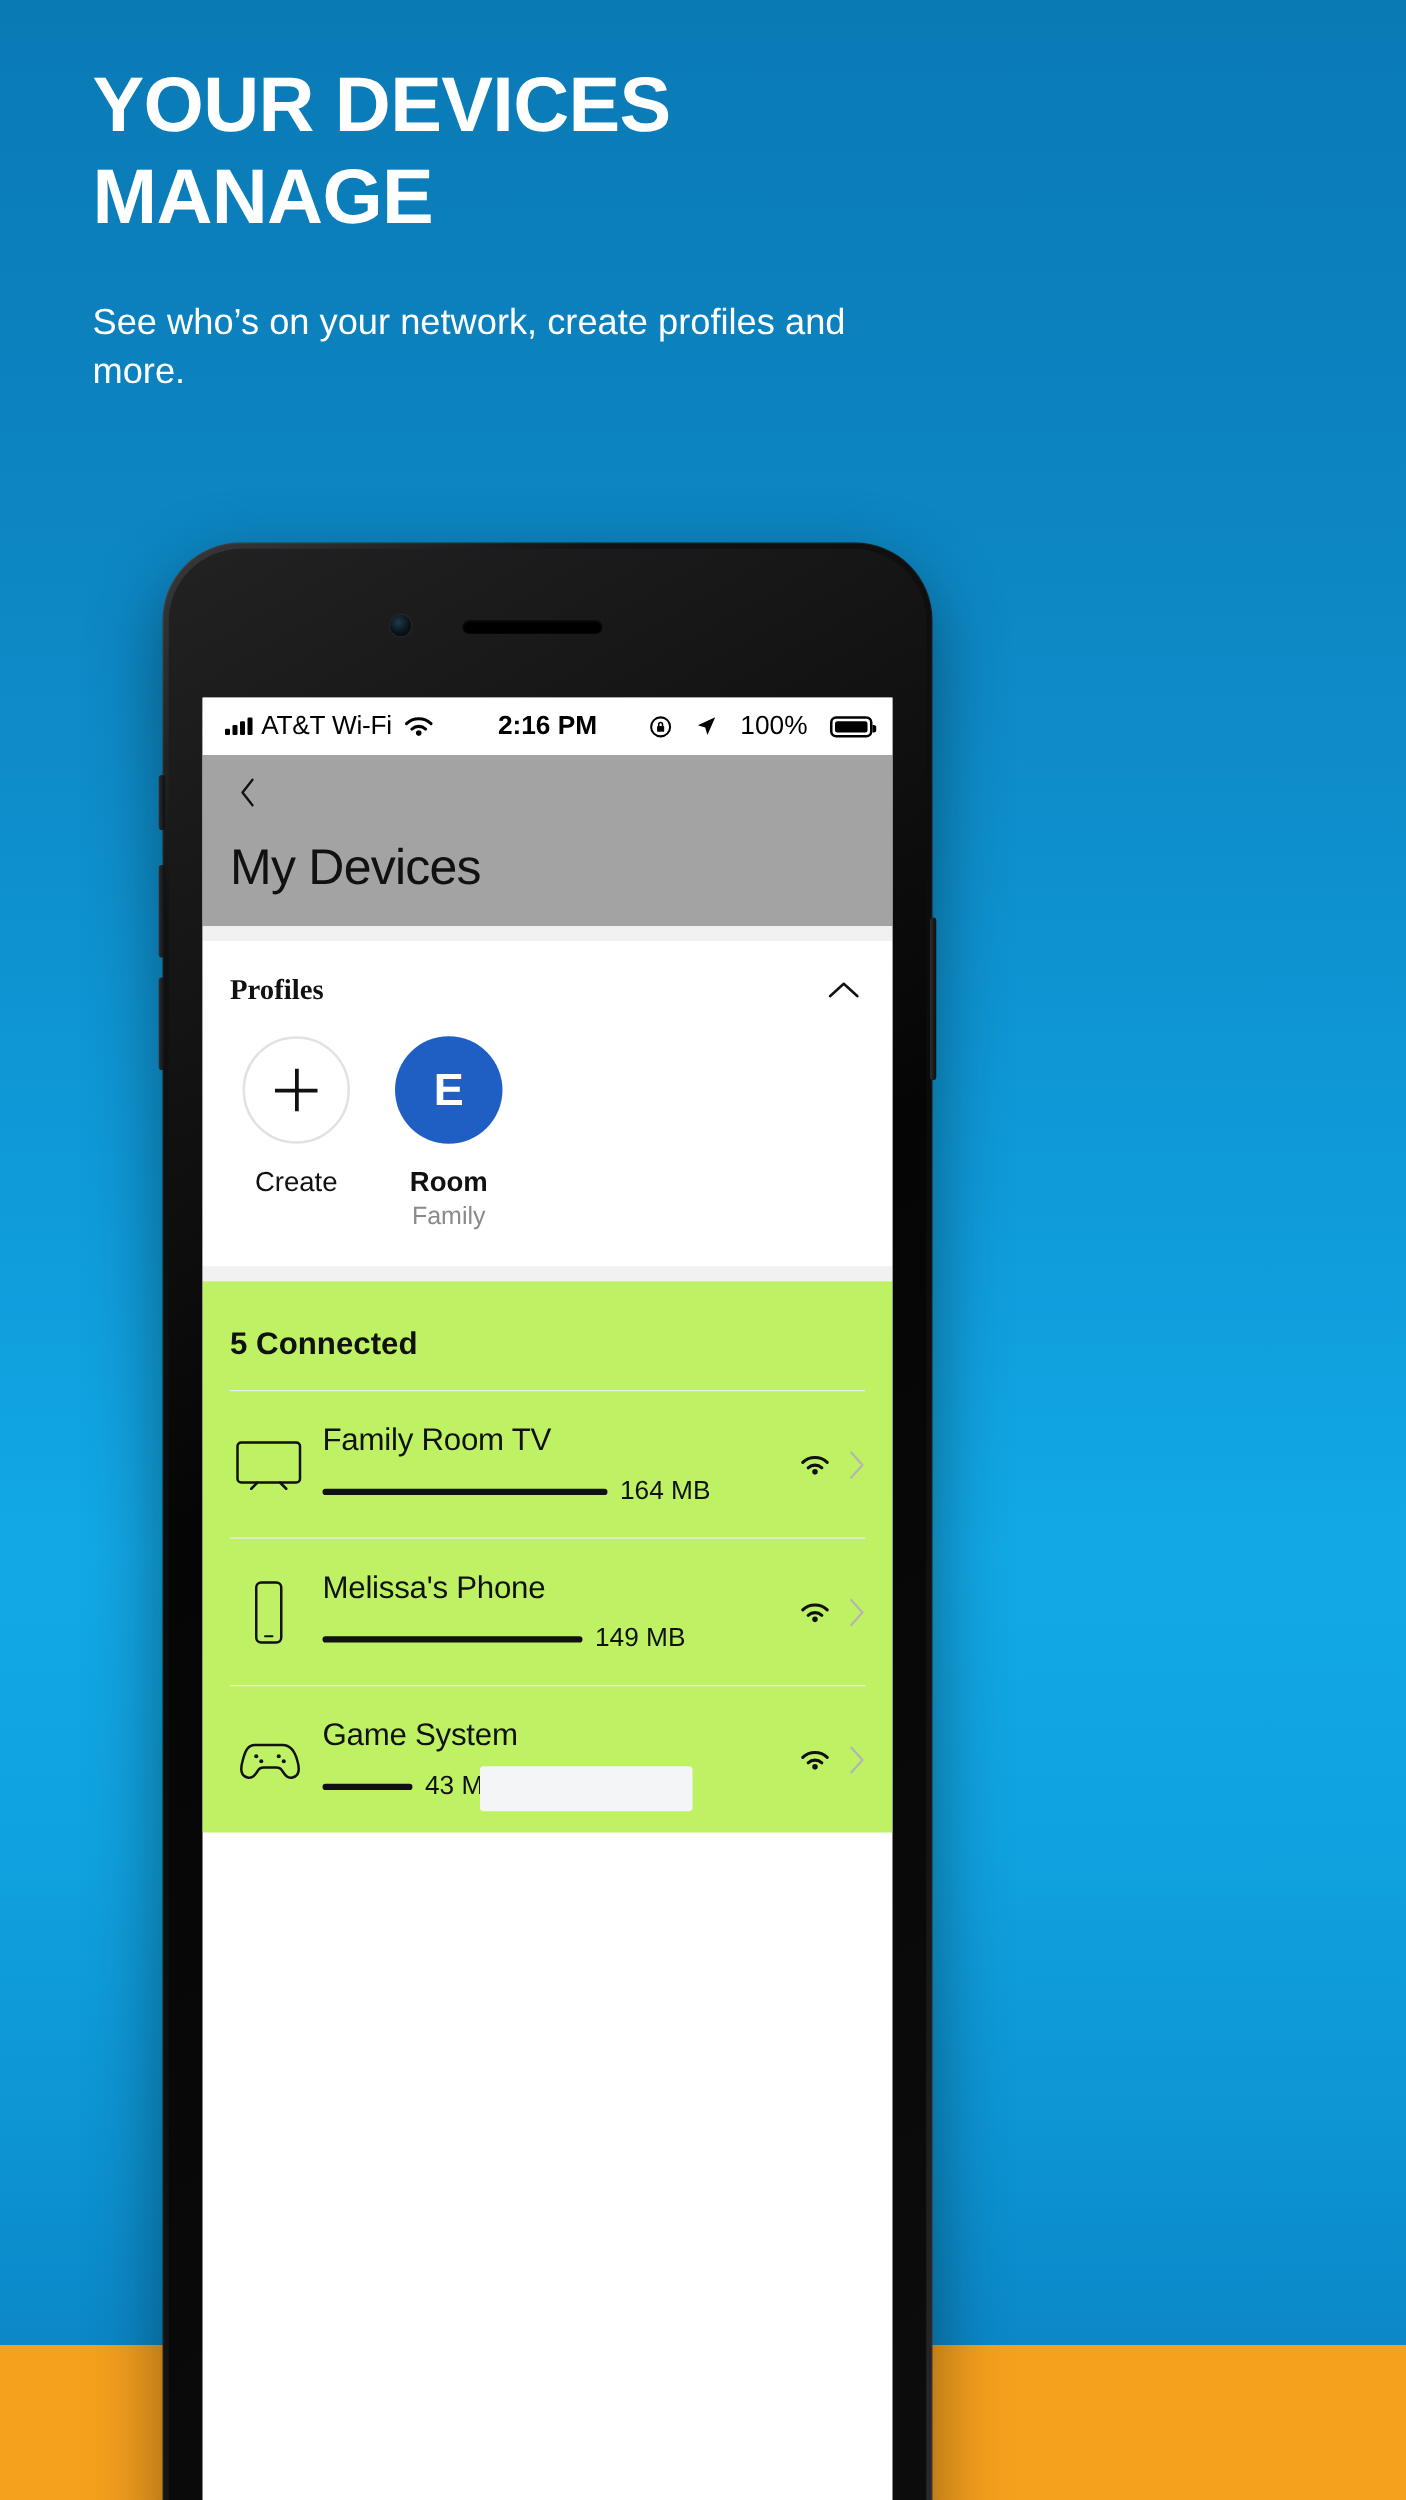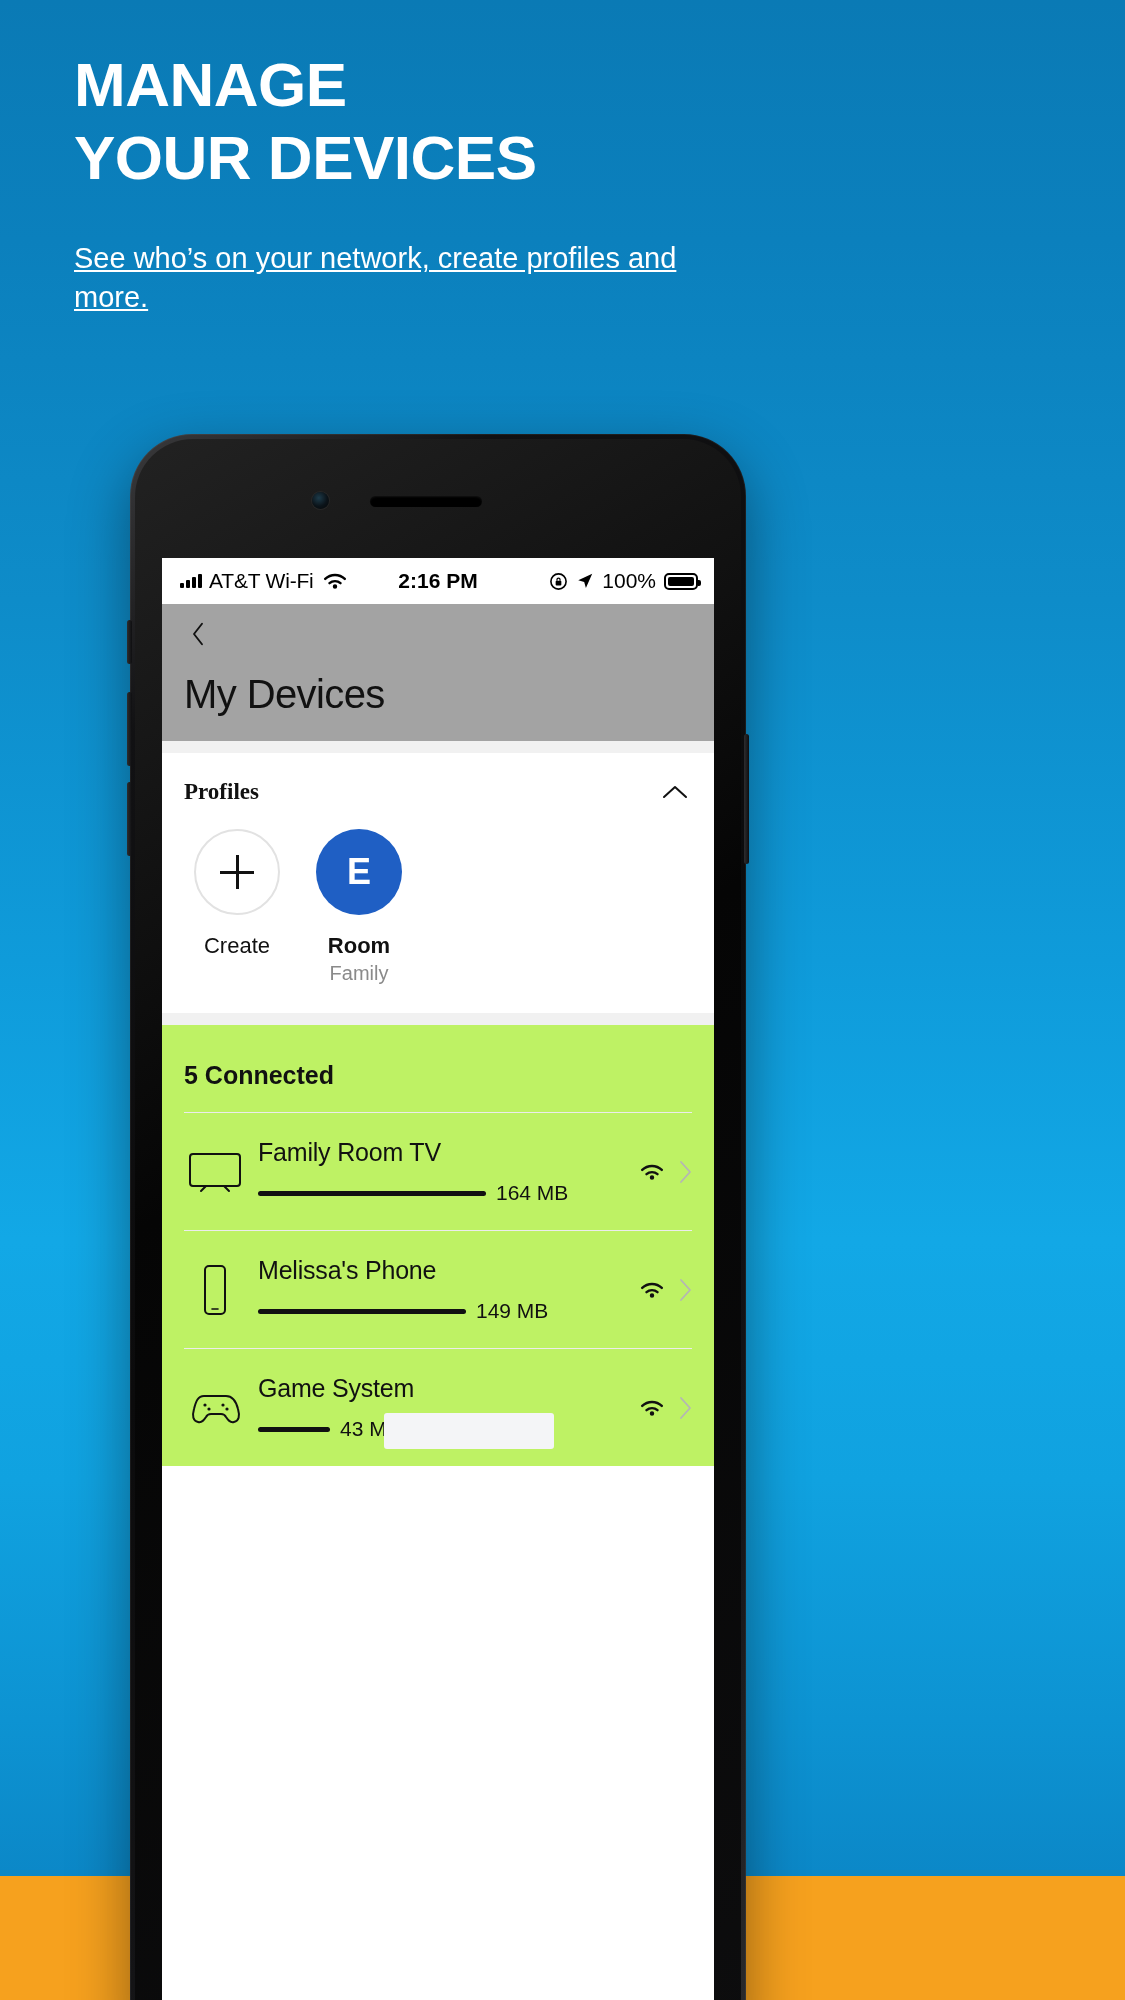--- a/index.html
+++ b/index.html
@@ -54,21 +54,20 @@
     text-transform: uppercase;
   }
   .hero h1 span { display: block; }
   .hero p {
     margin-top: 45px;
     color: #ffffff;
     font-size: 29px;
     line-height: 1.35;
     font-weight: 400;
     max-width: 610px;
-    text-decoration: underline;
   }
 
   
   .phone {
     position: absolute;
     left: 130px;
     top: 434px;
     width: 616px;
     height: 1640px;
     border-radius: 62px;
@@ -127,21 +126,21 @@
     padding: 12px 18px;
     font-size: 21px;
     font-weight: 600;
     color: #000;
     background: #fff;
     position: relative;
   }
   .sb-left { display: flex; align-items: center; gap: 7px; }
   .sb-right {
     position: absolute; right: 16px; top: 0; height: 46px;
-    display: flex; align-items: center; gap: 8px;
+    display: flex; align-items: center; gap: 18px;
   }
   .sb-time {
     position: absolute; left: 0; right: 0; top: 0; height: 46px;
     display: flex; align-items: center; justify-content: center;
     font-weight: 600; font-size: 21px;
   }
   .bars { display: flex; align-items: flex-end; gap: 2px; height: 14px; }
   .bars i { display: block; width: 4px; background: #000; border-radius: 1px; }
   .bars i:nth-child(1){ height: 5px; }
   .bars i:nth-child(2){ height: 8px; }
@@ -251,22 +250,22 @@
   .chev-right { width: 14px; height: 24px; }
 </style>
 </head>
 <body>
 
 <div class="bg"></div>
 <div class="bg-bottom"></div>
 
 <div class="hero">
   <h1>
+    <span>YOUR DEVICES</span>
     <span>MANAGE</span>
-    <span>YOUR DEVICES</span>
   </h1>
   <p>See who’s on your network, create profiles and more.</p>
 </div>
 
 <div class="phone">
   <div class="phone-inner-bezel"></div>
   <div class="btn-side btn-mute"></div>
   <div class="btn-side btn-vol-up"></div>
   <div class="btn-side btn-vol-dn"></div>
   <div class="btn-side btn-power"></div>

